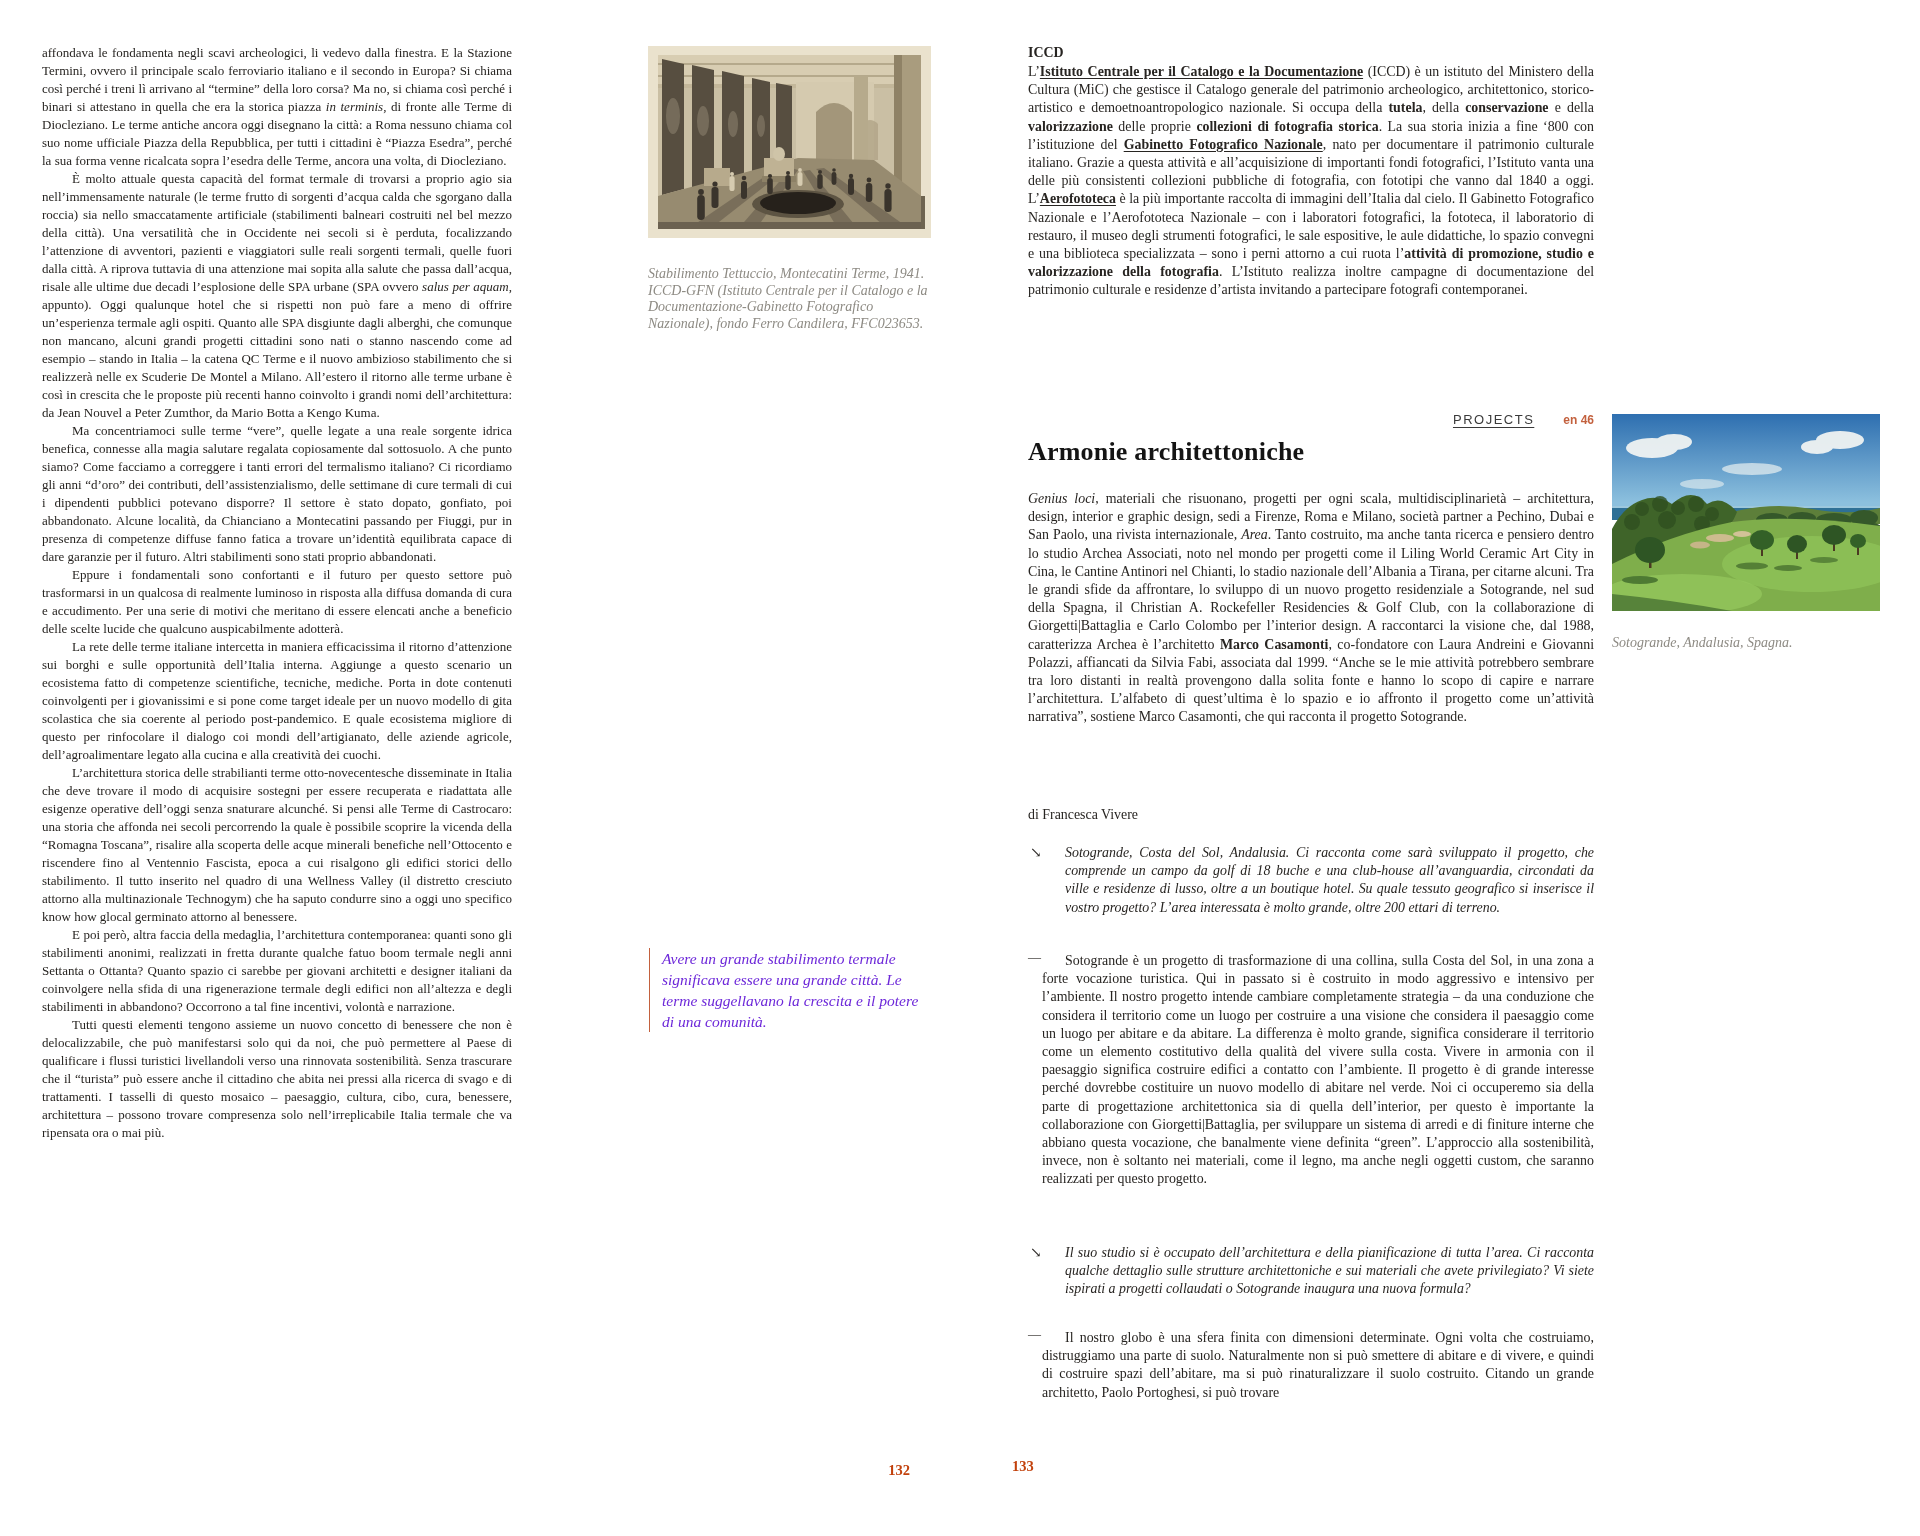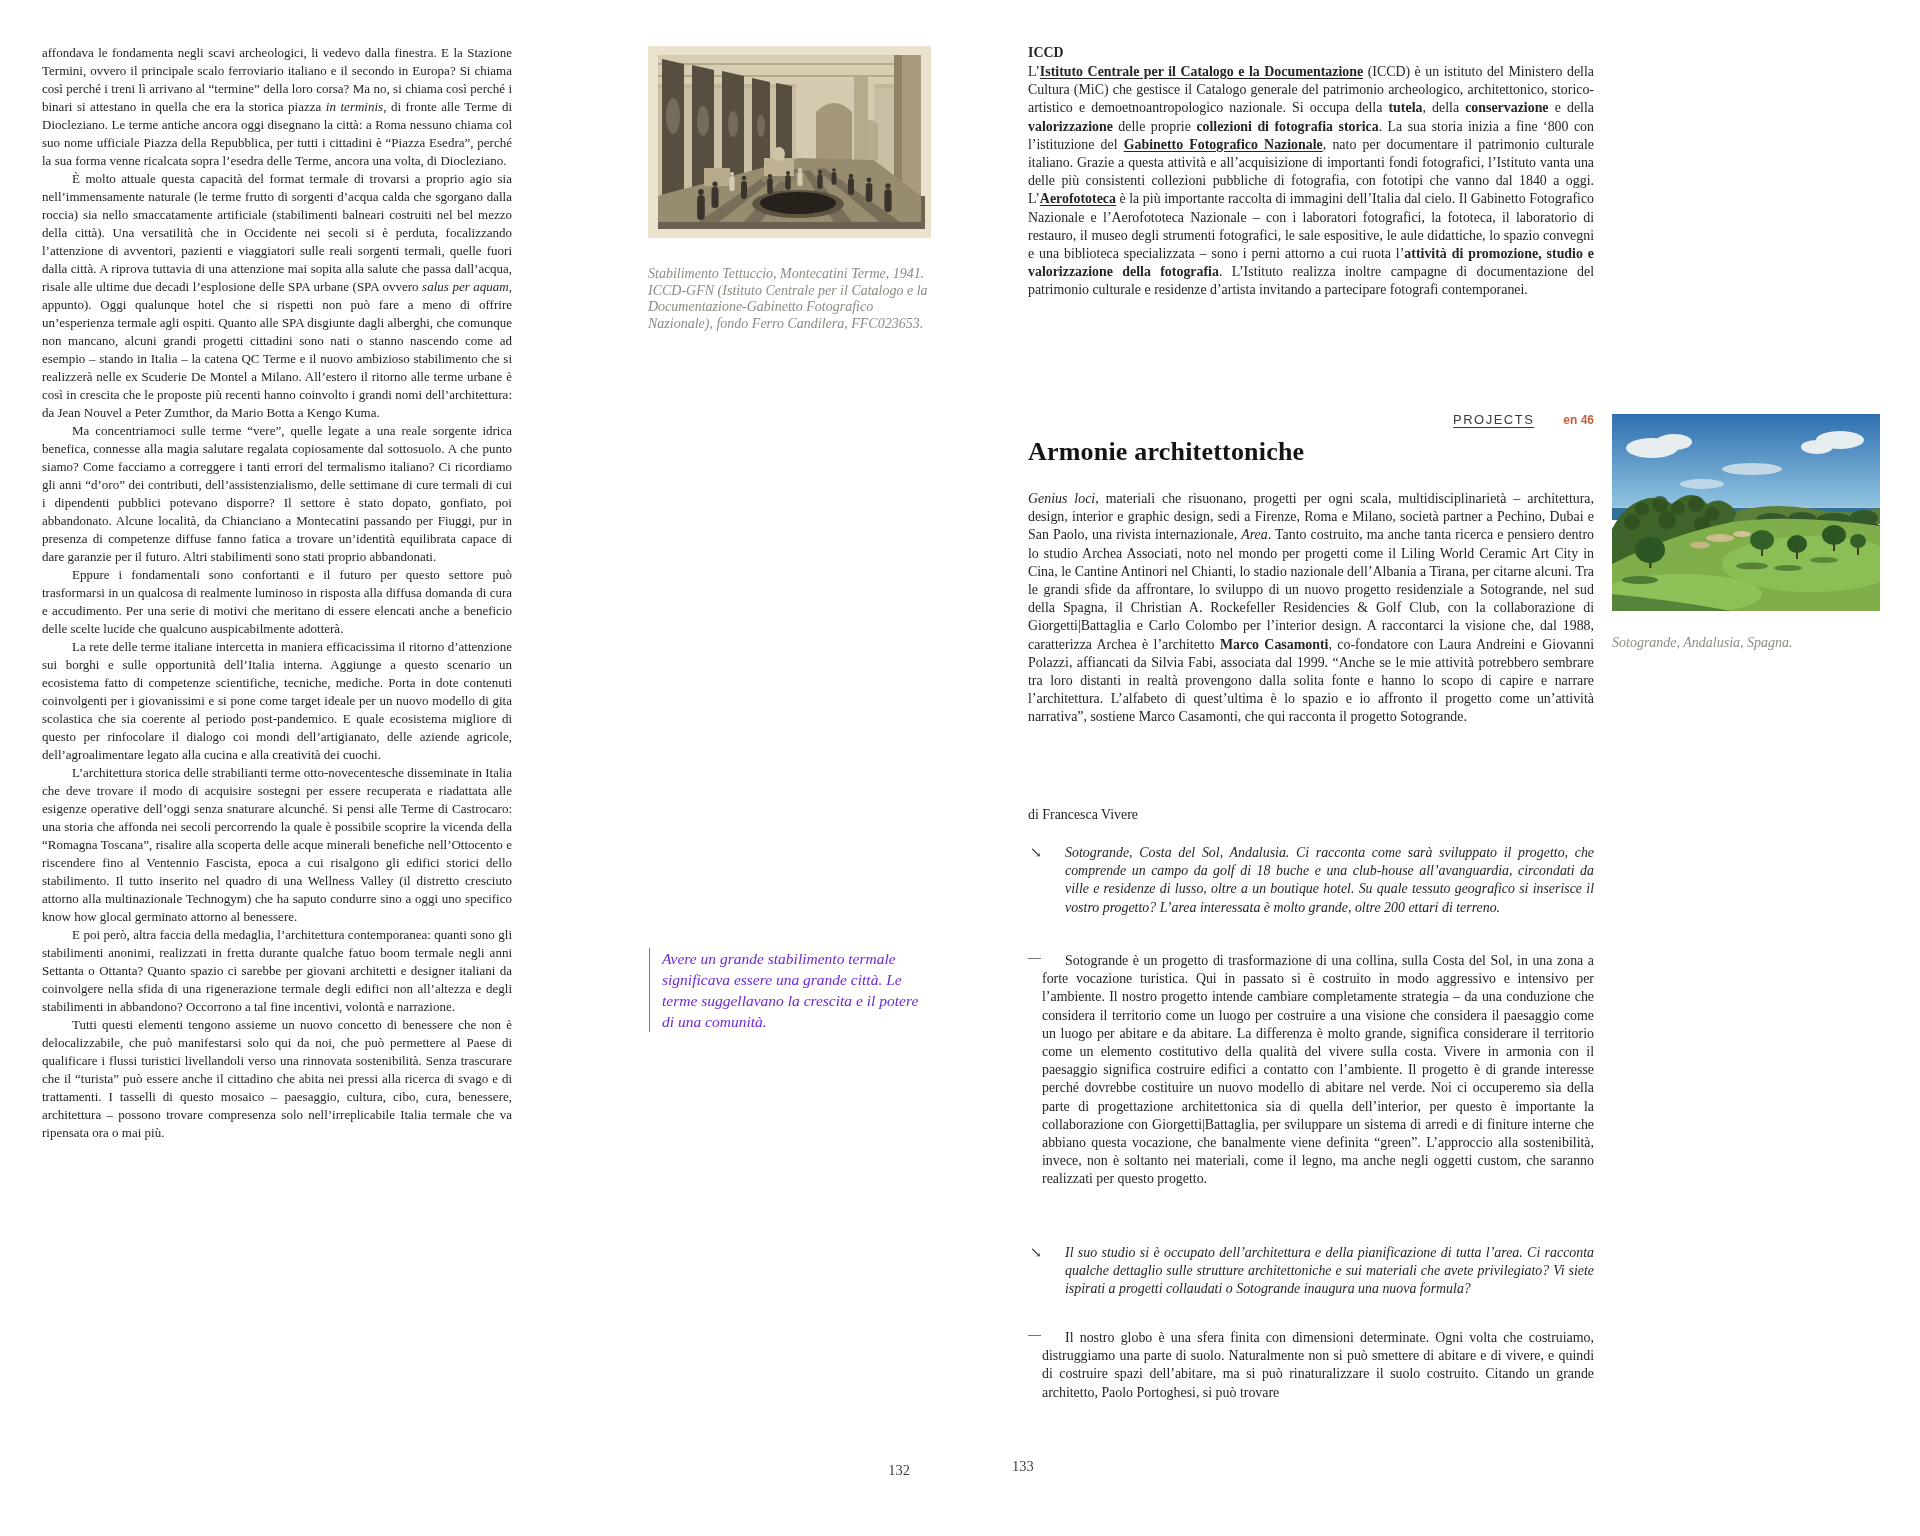--- a/index.html
+++ b/index.html
@@ -44,21 +44,21 @@
   .ablk p{margin:0 0 0 14px;text-indent:23px;text-align:justify;hyphens:auto;}
   .q1{top:800px;} .a1{top:908px;} .q2{top:1200px;} .a2{top:1285px;}
   .q-marker{position:absolute;left:2px;top:0;font-style:normal;font-size:14px;color:#272421;}
   .a-marker{position:absolute;left:0;top:-4px;font-size:13px;color:#272421;}
 
   
   .photo2{left:1612px;top:414px;width:268px;height:197px;}
   .photo2 svg{display:block;width:100%;height:100%;}
   .cap2{left:1612px;top:621px;width:280px;}
 
-  .pageno{font-size:14.5px;color:#404040;}
+  .pageno{font-size:14.5px;color:#c2410c;font-weight:bold;}
   .pn-l{left:830px;top:1462px;width:80px;text-align:right;}
   .pn-r{left:1012px;top:1458px;}
 </style>
 </head>
 <body>
 
 <div class="abs lcol">
   <p><span>affondava le fondamenta negli scavi archeologici, li vedevo dalla finestra. E la Stazione Termini, ovvero il principale scalo ferroviario italiano e il secondo in Europa? Si chiama così perché i treni lì arrivano al “termine” della loro corsa? Ma no, si chiama così perché i binari si attestano in quella che era la storica piazza </span><span class="i">in terminis</span><span>, di fronte alle Terme di Diocleziano. Le terme antiche ancora oggi disegnano la città: a Roma nessuno chiama col suo nome ufficiale Piazza della Repubblica, per tutti i cittadini è “Piazza Esedra”, perché la sua forma venne ricalcata sopra l’esedra delle Terme, ancora una volta, di Diocleziano.</span></p>
   <p class="ind"><span>È molto attuale questa capacità del format termale di trovarsi a proprio agio sia nell’immensamente naturale (le terme frutto di sorgenti d’acqua calda che sgorgano dalla roccia) sia nello smaccatamente artificiale (stabilimenti balneari costruiti nel bel mezzo della città). Una versatilità che in Occidente nei secoli si è perduta, focalizzando l’attenzione di avventori, pazienti e viaggiatori sulle reali sorgenti termali, quelle fuori dalla città. A riprova tuttavia di una attenzione mai sopita alla salute che passa dall’acqua, risale alle ultime due decadi l’esplosione delle SPA urbane (SPA ovvero </span><span class="i">salus per aquam</span><span>, appunto). Oggi qualunque hotel che si rispetti non può fare a meno di offrire un’esperienza termale agli ospiti. Quanto alle SPA disgiunte dagli alberghi, che comunque non mancano, alcuni grandi progetti cittadini sono nati o stanno nascendo come ad esempio – stando in Italia – la catena QC Terme e il nuovo ambizioso stabilimento che si realizzerà nelle ex Scuderie De Montel a Milano. All’estero il ritorno alle terme urbane è così in crescita che le proposte più recenti hanno coinvolto i grandi nomi dell’architettura: da Jean Nouvel a Peter Zumthor, da Mario Botta a Kengo Kuma.</span></p>
   <p class="ind"><span>Ma concentriamoci sulle terme “vere”, quelle legate a una reale sorgente idrica benefica, connesse alla magia salutare regalata copiosamente dal sottosuolo. A che punto siamo? Come facciamo a correggere i tanti errori del termalismo italiano? Ci ricordiamo gli anni “d’oro” dei contributi, dell’assistenzialismo, delle settimane di cure termali di cui i dipendenti pubblici potevano disporre? Il settore è stato dopato, gonfiato, poi abbandonato. Alcune località, da Chianciano a Montecatini passando per Fiuggi, pur in presenza di competenze diffuse fanno fatica a trovare un’identità equilibrata capace di dare garanzie per il futuro. Altri stabilimenti sono stati proprio abbandonati.</span></p>

